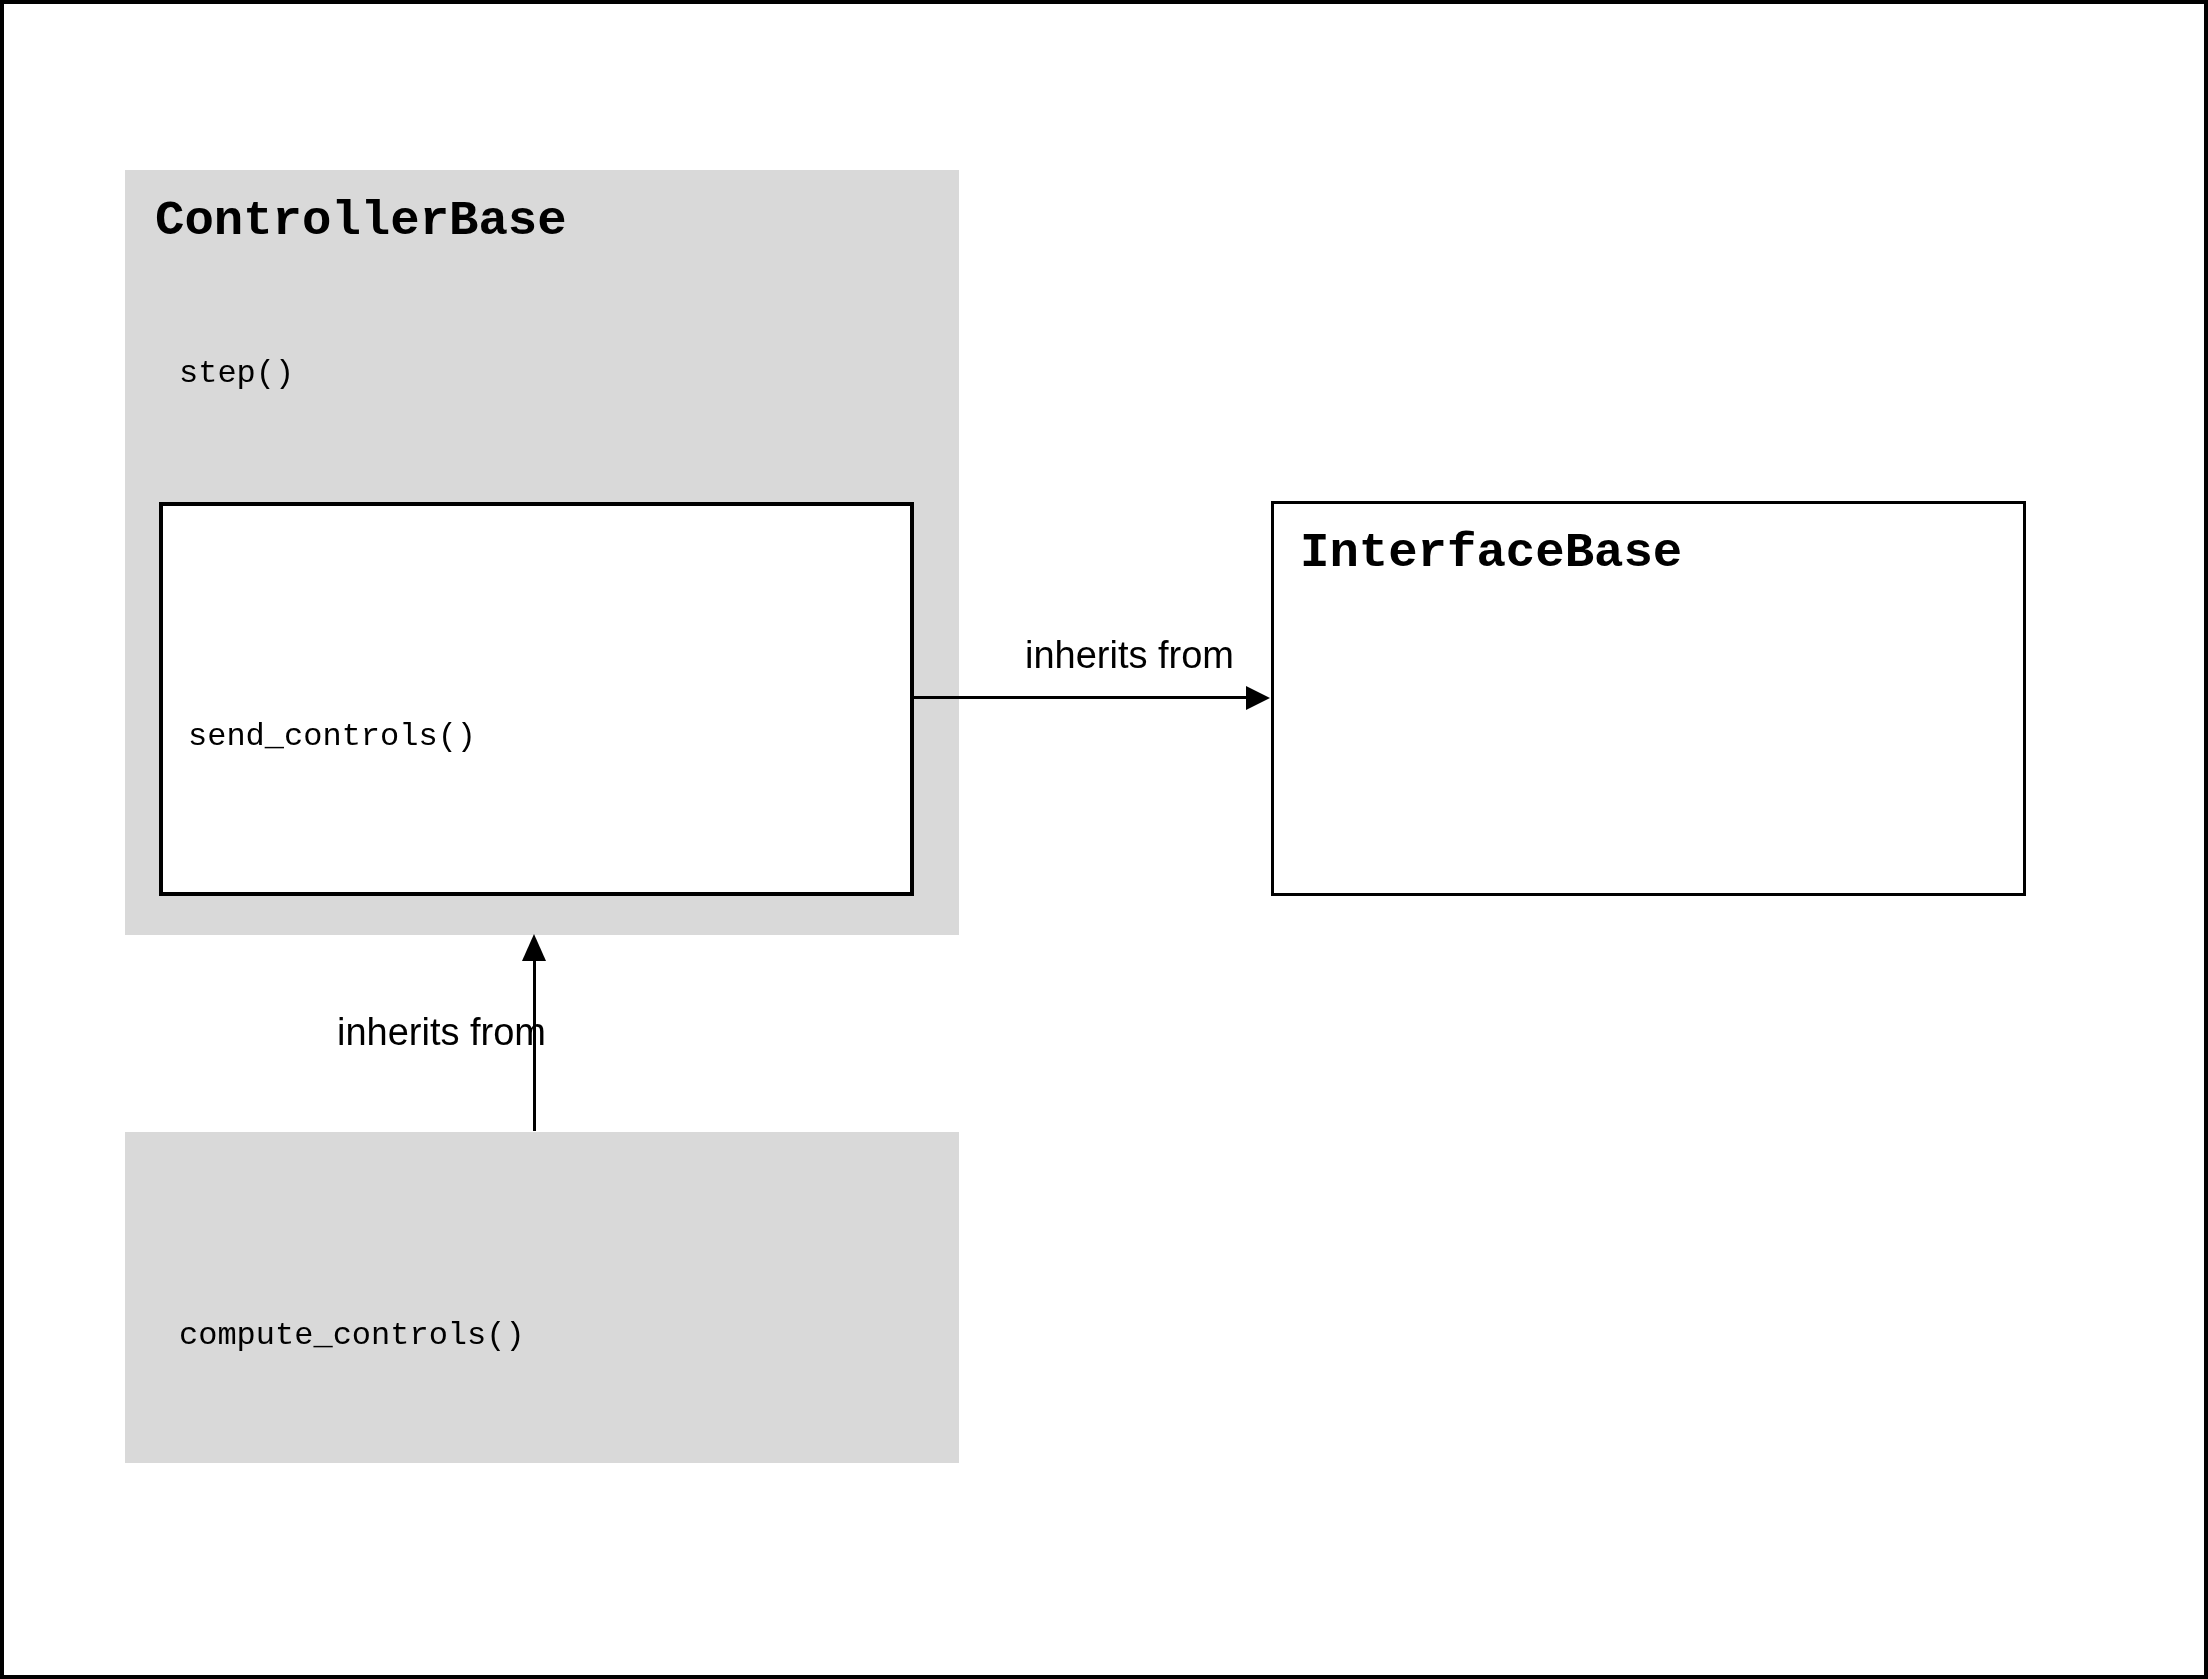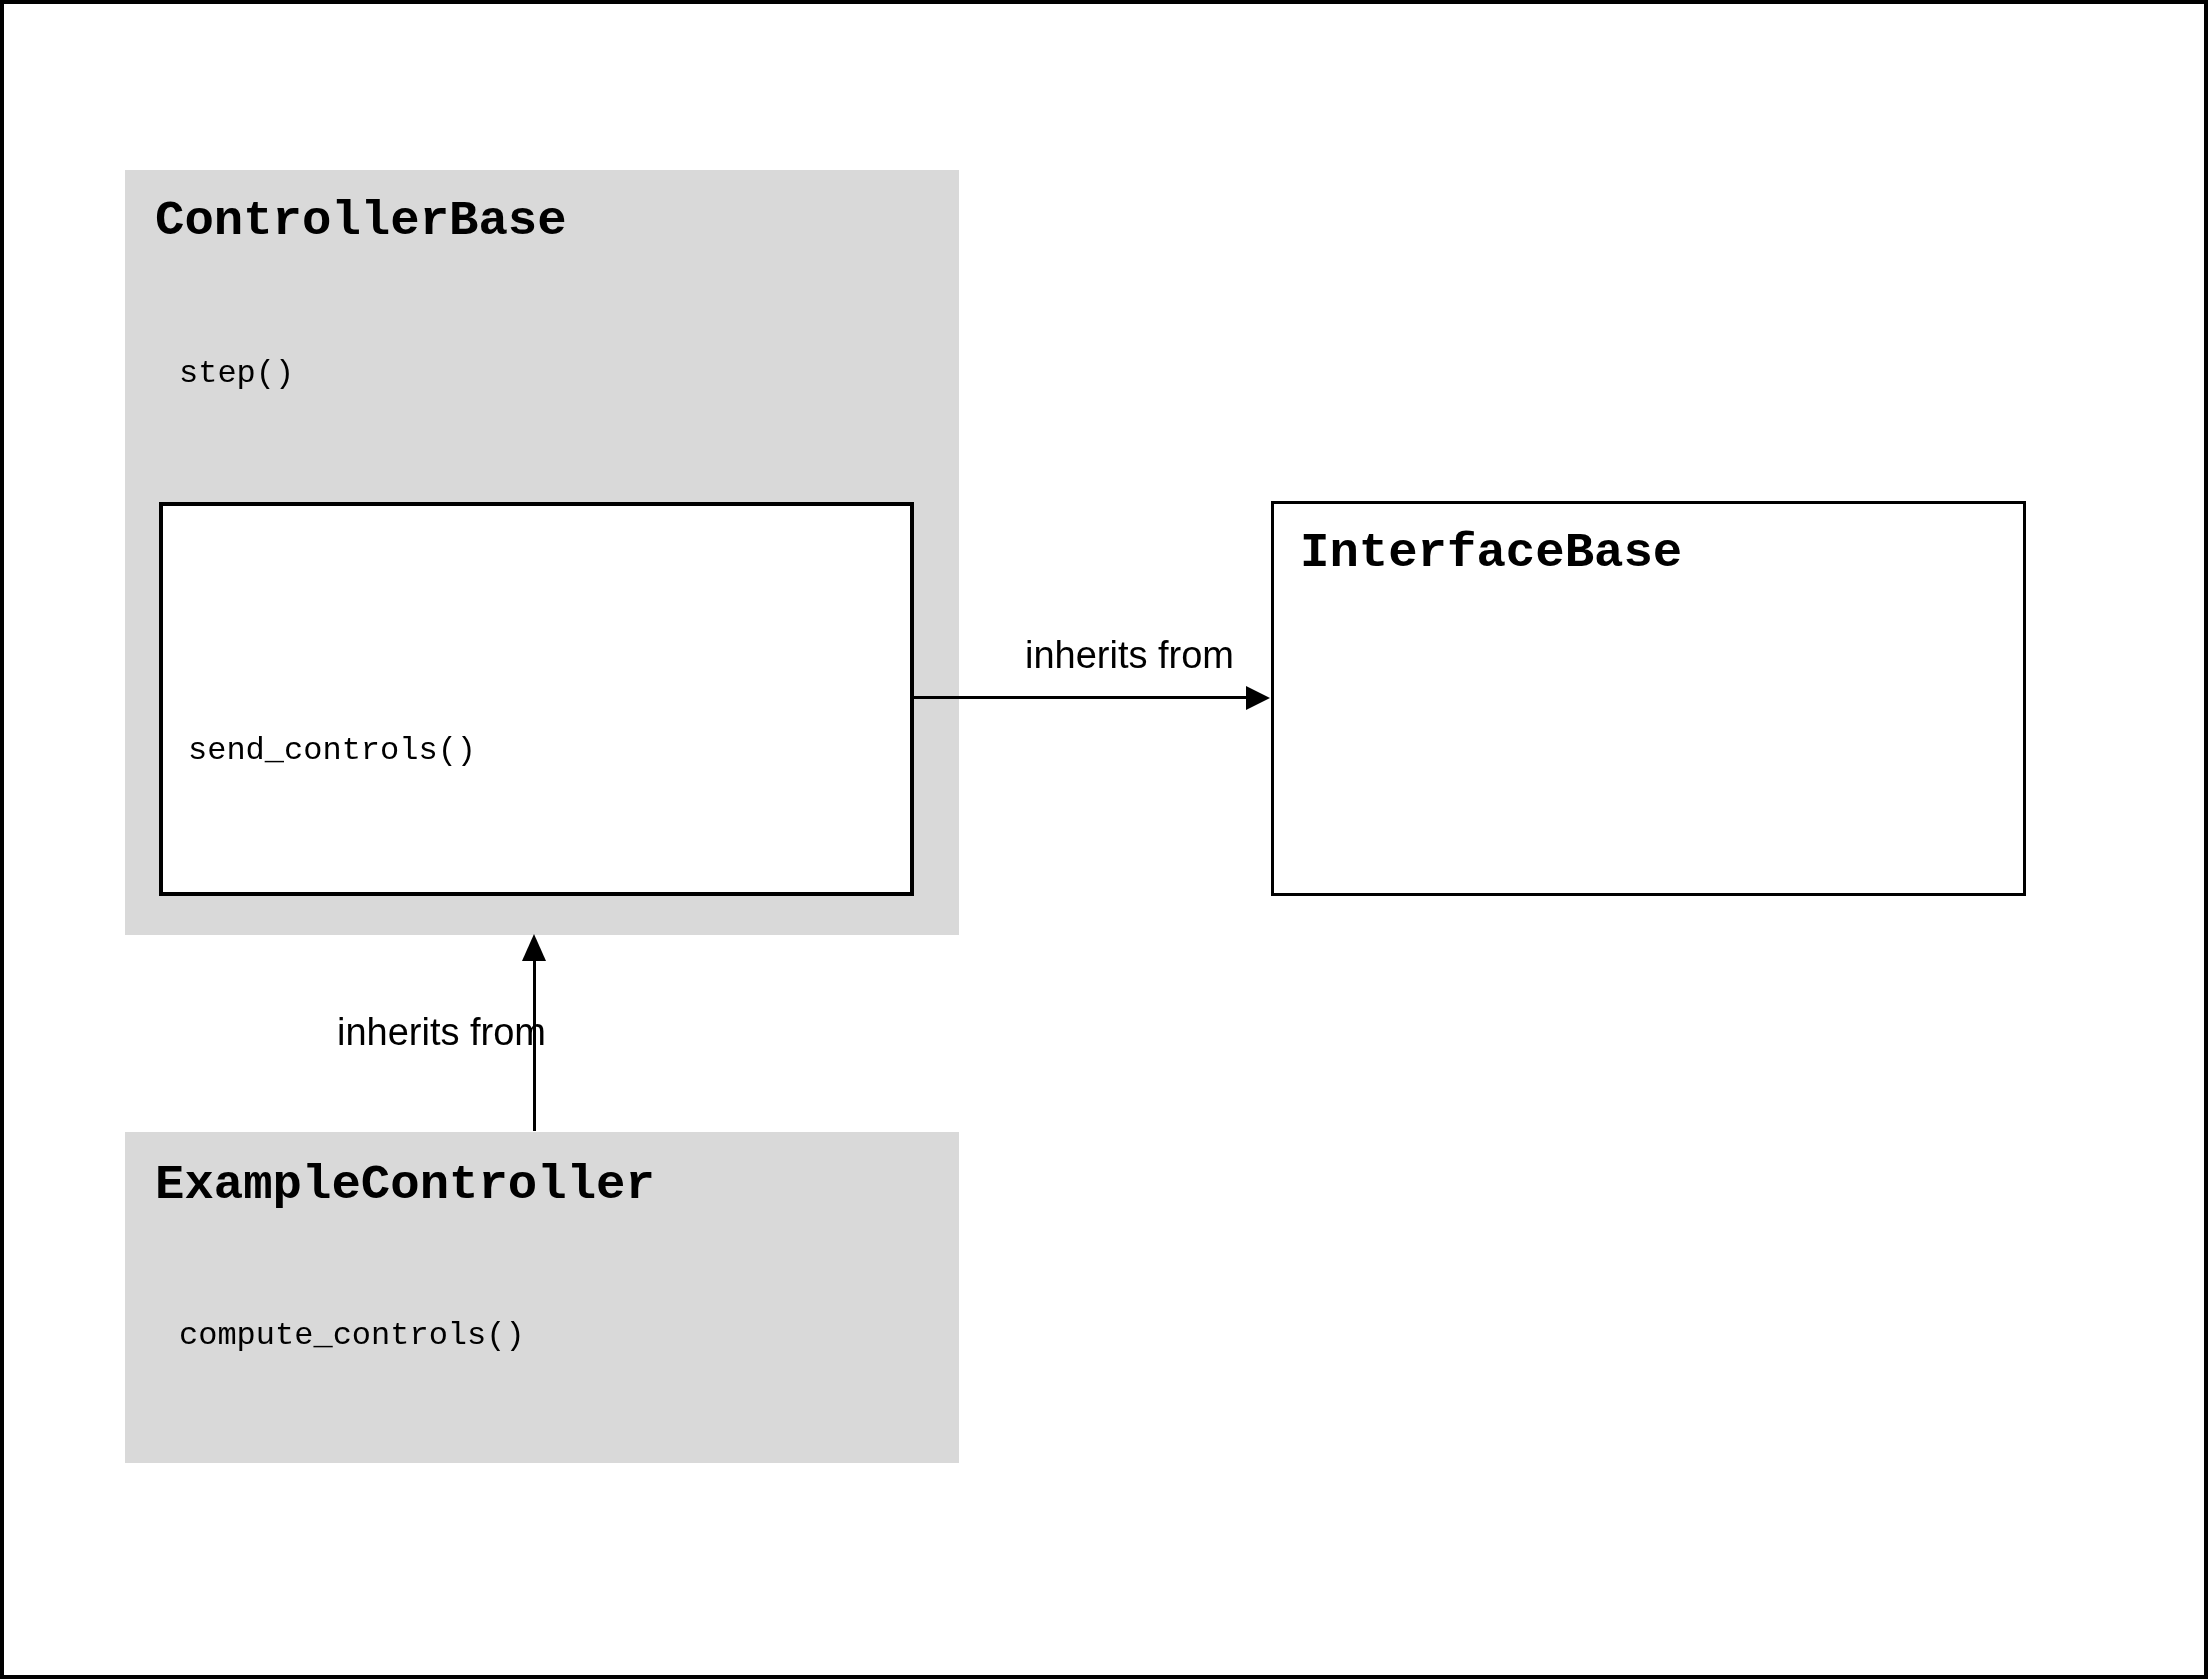--- a/index.html
+++ b/index.html
@@ -87,33 +87,32 @@
 </head>
 <body>
 
 <div id="page">
 
   <div class="container-box" style="left:125px; top:170px; width:834px; height:765px;"></div>
   <div class="class-title" style="left:155px; top:197px;">ControllerBase</div>
   <div class="method-text" style="left:179px; top:350px;">step()</div>
 
   <div class="class-box" style="left:159px; top:502px; width:755px; height:394px;"></div>
-  <div class="method-text" style="left:188px; top:713px;margin-top:14px;">send_controls()</div>
+  <div class="method-text" style="left:188px; top:713px;">send_controls()</div>
 
   <div class="class-box" style="left:1271px; top:501px; width:755px; height:395px; border-width:3.6px;"></div>
   <div class="class-title" style="left:1300px; top:529px;">InterfaceBase</div>
 
   <div class="arrow-line-h" style="left:914px; top:696px; width:335px;"></div>
   <div class="arrow-head-right" style="left:1246px; top:686px;"></div>
   <div class="relation-label" style="left:914px; top:636px; width:357px; text-align:center;">inherits from</div>
 
   <div class="arrow-line-v" style="left:533px; top:956px; height:175px;"></div>
   <div class="arrow-head-up" style="left:522px; top:934px;"></div>
   <div class="relation-label" style="left:236px; top:1013px; width:273px; text-align:right;">inherits from</div>
 
   <div class="container-box" style="left:125px; top:1132px; width:834px; height:331px;"></div>
-  <div class="class-title" style="left:155px; top:1161px;">ExampleController</div>
   <div class="method-text" style="left:179px; top:1312px;">compute_controls()</div>
 
   <div class="outer-frame"></div>
 
 </div>
 
 
 </body></html>

